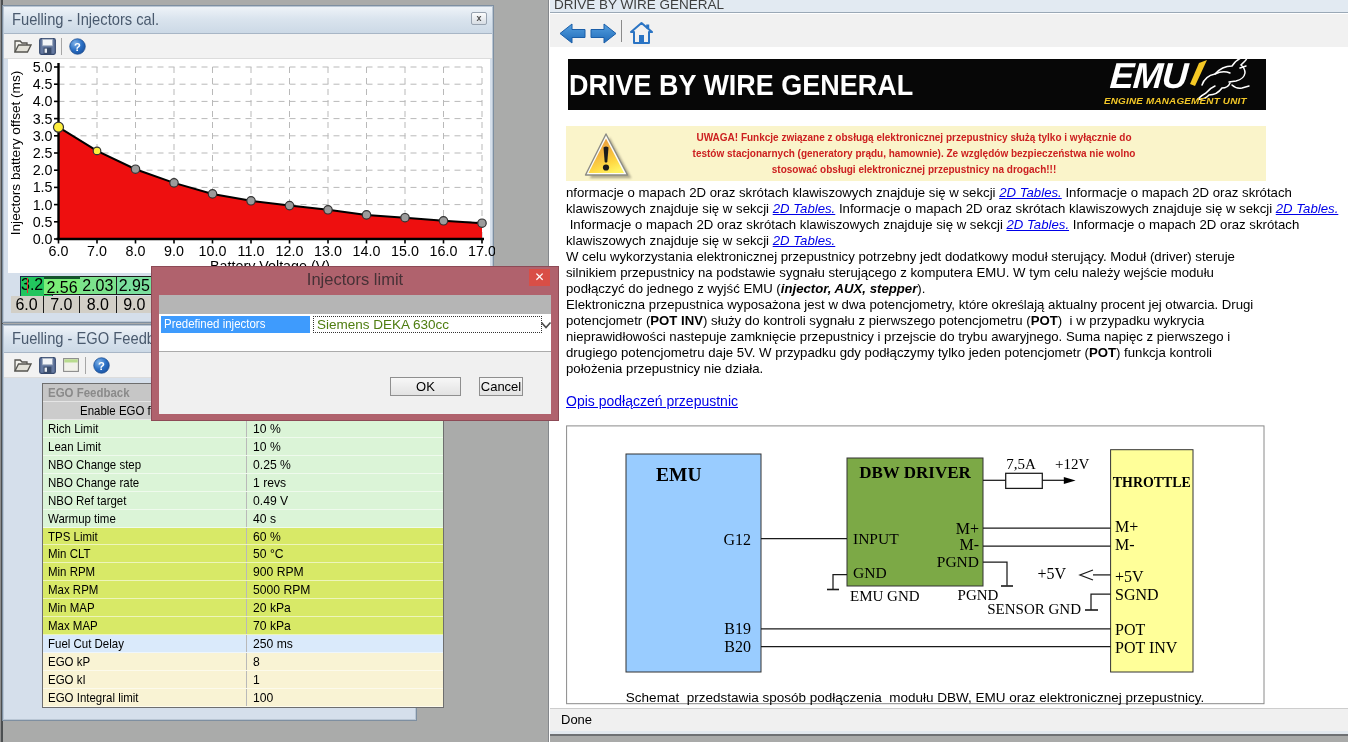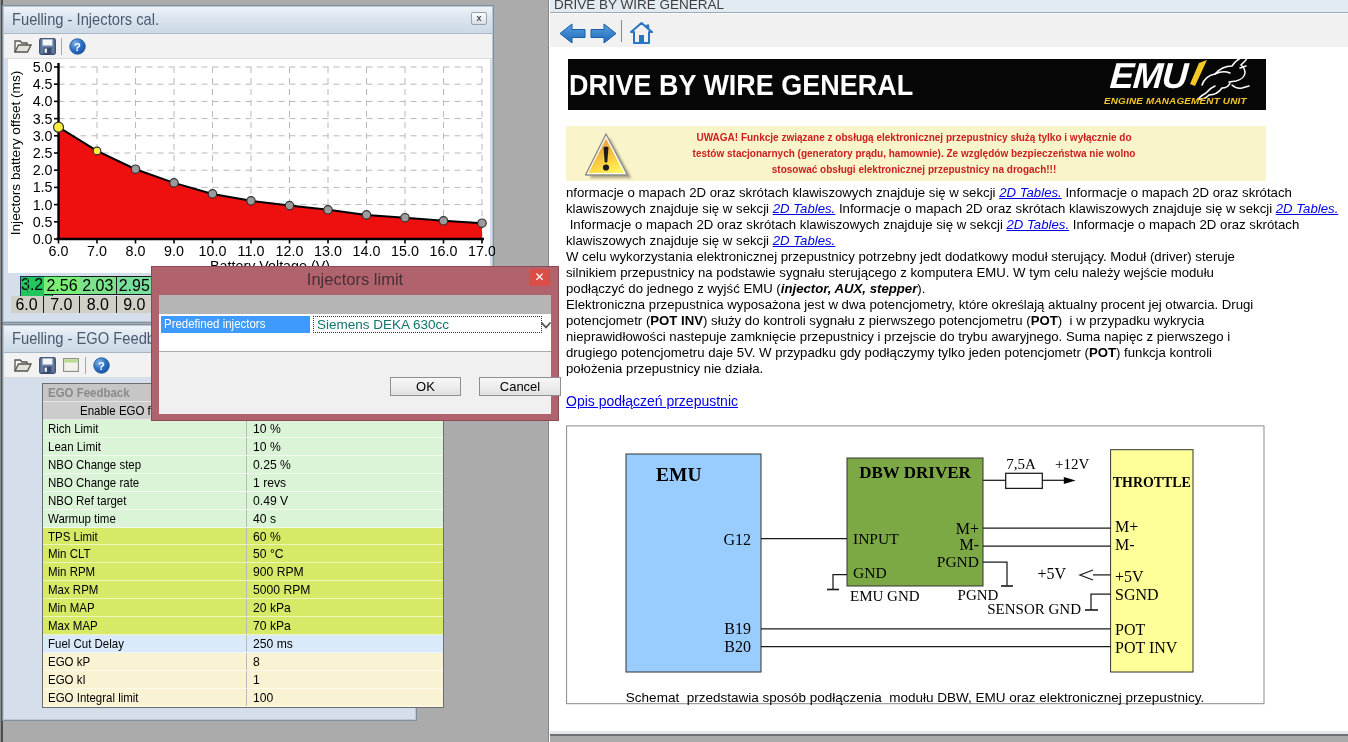--- a/index.html
+++ b/index.html
@@ -65,21 +65,21 @@
 #opis { position:absolute; left:16px; top:346px; font-size:14px; color:#0000e8; text-decoration:underline; }
 
 
 #dialog { position:absolute; left:151px; top:266px; width:408px; height:155px; background:#b0626d; border:1px solid #8d4a56; z-index:50; }
 #dlgtitle { position:absolute; left:0; right:0; top:3px; text-align:center; color:#463136; font-size:16.5px; }
 #dlgclose { position:absolute; right:8px; top:2px; width:21px; height:17px; background:#d94e46; color:#fff; font-size:12px; line-height:17px; text-align:center; }
 #dlgbody { position:absolute; left:7px; top:28px; width:392px; height:119px; background:#fff; }
 #dlgstrip { position:absolute; left:0; top:0; right:0; height:19px; background:#b5b5b5; }
 #dlgrow { position:absolute; left:0; top:21px; right:0; height:17px; }
 #dlglab { position:absolute; left:2px; top:0; width:149px; height:17px; background:#3e9bfd; color:#fff; font-size:13.5px; line-height:16px; padding-left:3px; }
-#dlgcombo { position:absolute; left:154px; top:0; width:229px; height:17px; border:1px dotted #333; font-size:13.5px; line-height:15px; padding-left:3px; color:#0f766e; }
+#dlgcombo { position:absolute; left:154px; top:0; width:229px; height:17px; border:1px dotted #333; font-size:13.5px; line-height:15px; padding-left:3px; color:#4d7c0f; }
 #dlgbtns { position:absolute; left:0; right:0; top:56px; bottom:0; background:#f0f0f0; border-top:1px solid #ababab; }
 .dbtn { position:absolute; top:25px; width:71px; height:19px; background:linear-gradient(#f7f7f7,#e2e2e2); border:1px solid #8f8f8f; text-align:center; font-size:13px; line-height:17px; color:#000; }
 </style>
 </head>
 <body>
 <div id="stage">
   <div class="abs" style="left:0;top:0;width:1px;height:742px;background:#8f8f8f;"></div>
     <div class="abs" style="left:1px;top:0;width:2px;height:742px;background:#4c4f51;"></div>
 
   <div class="win" id="win1">
@@ -201,21 +201,21 @@
         <circle cx="286.5" cy="199.6" r="4.2" fill="#9b9b9b" stroke="#333" stroke-width="1.2"></circle>
         <circle cx="325.0" cy="203.8" r="4.2" fill="#9b9b9b" stroke="#333" stroke-width="1.2"></circle>
         <circle cx="363.5" cy="208.9" r="4.2" fill="#9b9b9b" stroke="#333" stroke-width="1.2"></circle>
         <circle cx="402.0" cy="211.7" r="4.2" fill="#9b9b9b" stroke="#333" stroke-width="1.2"></circle>
         <circle cx="440.5" cy="214.8" r="4.2" fill="#9b9b9b" stroke="#333" stroke-width="1.2"></circle>
         <circle cx="479.0" cy="217.2" r="4.2" fill="#9b9b9b" stroke="#333" stroke-width="1.2"></circle>
 </svg>
     <div class="itab" id="itab">
 <div class="cell" style="left:17px;top:270px;width:33px;height:31px;background:#22c55e;border:1.6px solid #1b2c4e;line-height:16px;">3.25</div>
 <div class="abs" style="left:23.5px;top:272px;width:1.6px;height:15px;background:#e03030;z-index:3;"></div>
-<div class="cell" style="left:40.5px;top:270px;width:38px;height:19px;background:#7bee78;border-top:1px solid #14532d;">2.56</div>
+<div class="cell" style="left:40.5px;top:270px;width:38px;height:19px;background:#7bee78;border-top:3px solid #14532d;">2.56</div>
 <div class="cell" style="left:77px;top:270px;width:36.5px;height:19px;background:#7ce38c;border-top:1px solid #1a1a1a;">2.03</div>
 <div class="cell" style="left:113.5px;top:270px;width:36.5px;height:19px;background:#7adf9d;border-top:1px solid #1a1a1a;">2.95</div>
 <div class="cell" style="left:150px;top:270px;width:36.5px;height:19px;background:#79dbab;border-top:1px solid #1a1a1a;">1.31</div>
 <div class="cell" style="left:7.5px;top:290px;width:33px;height:17px;background:#d2cfc7;border-bottom:none;">6.0</div>
 <div class="cell" style="left:40.5px;top:290px;width:36.5px;height:17px;background:#d2cfc7;border-bottom:none;">7.0</div>
 <div class="cell" style="left:77px;top:290px;width:36.5px;height:17px;background:#d2cfc7;border-bottom:none;">8.0</div>
 <div class="cell" style="left:113.5px;top:290px;width:36.5px;height:17px;background:#d2cfc7;border-bottom:none;">9.0</div>
 <div class="cell" style="left:150px;top:290px;width:36.5px;height:17px;background:#d2cfc7;border-bottom:none;">10.0</div>
 </div>
   </div>
@@ -433,34 +433,35 @@
 <line x1="562.6" y1="157.9" x2="545" y2="157.9"></line>
 <polyline points="545,153 532,158 545,163"></polyline>
 <polyline points="562.6,177 543,177 543,193"></polyline>
 <line x1="537" y1="193" x2="550" y2="193" stroke-width="1.6"></line>
 <line x1="525" y1="197" x2="537" y2="192" stroke-width="0"></line>
 </g>
 <polygon points="515.8,60.1 527.6,63.6 515.8,67.1" fill="#000"></polygon>
 <text x="367" y="285" font-size="13.5" text-anchor="middle" font-family="Liberation Sans" fill="#000">Schemat&nbsp; przedstawia sposób podłączenia&nbsp; modułu DBW, EMU oraz elektronicznej przepustnicy.</text>
 </svg>
     </div>
+    <div id="statusbar">Done</div>
     <div id="bottomstrip"></div>
   </div>
 
   <div id="dialog">
     <div id="dlgtitle">Injectors limit</div>
     <div id="dlgclose">✕</div>
     <div id="dlgbody">
       <div id="dlgstrip"></div>
       <div id="dlgrow">
         <div id="dlglab"><i style="font-style:normal;display:inline-block;transform:scaleX(0.85);transform-origin:left;">Predefined injectors</i></div>
         <div id="dlgcombo">Siemens DEKA 630cc</div>
           <svg class="abs" style="left:381px;top:5px;" width="12" height="8" viewBox="0 0 12 8">
             <polyline points="1.5,1.5 6,6.5 10.5,1.5" fill="none" stroke="#4a4a4a" stroke-width="1.6"></polyline>
           </svg>
       </div>
       <div id="dlgbtns">
         <div class="dbtn" style="left:231px;">OK</div>
-        <div class="dbtn" style="left:320px;width:82px;">Cancel</div>
+        <div class="dbtn" style="left:320px;width:44px;">Cancel</div>
       </div>
     </div>
   </div>
 </div>
 
 </body></html>

